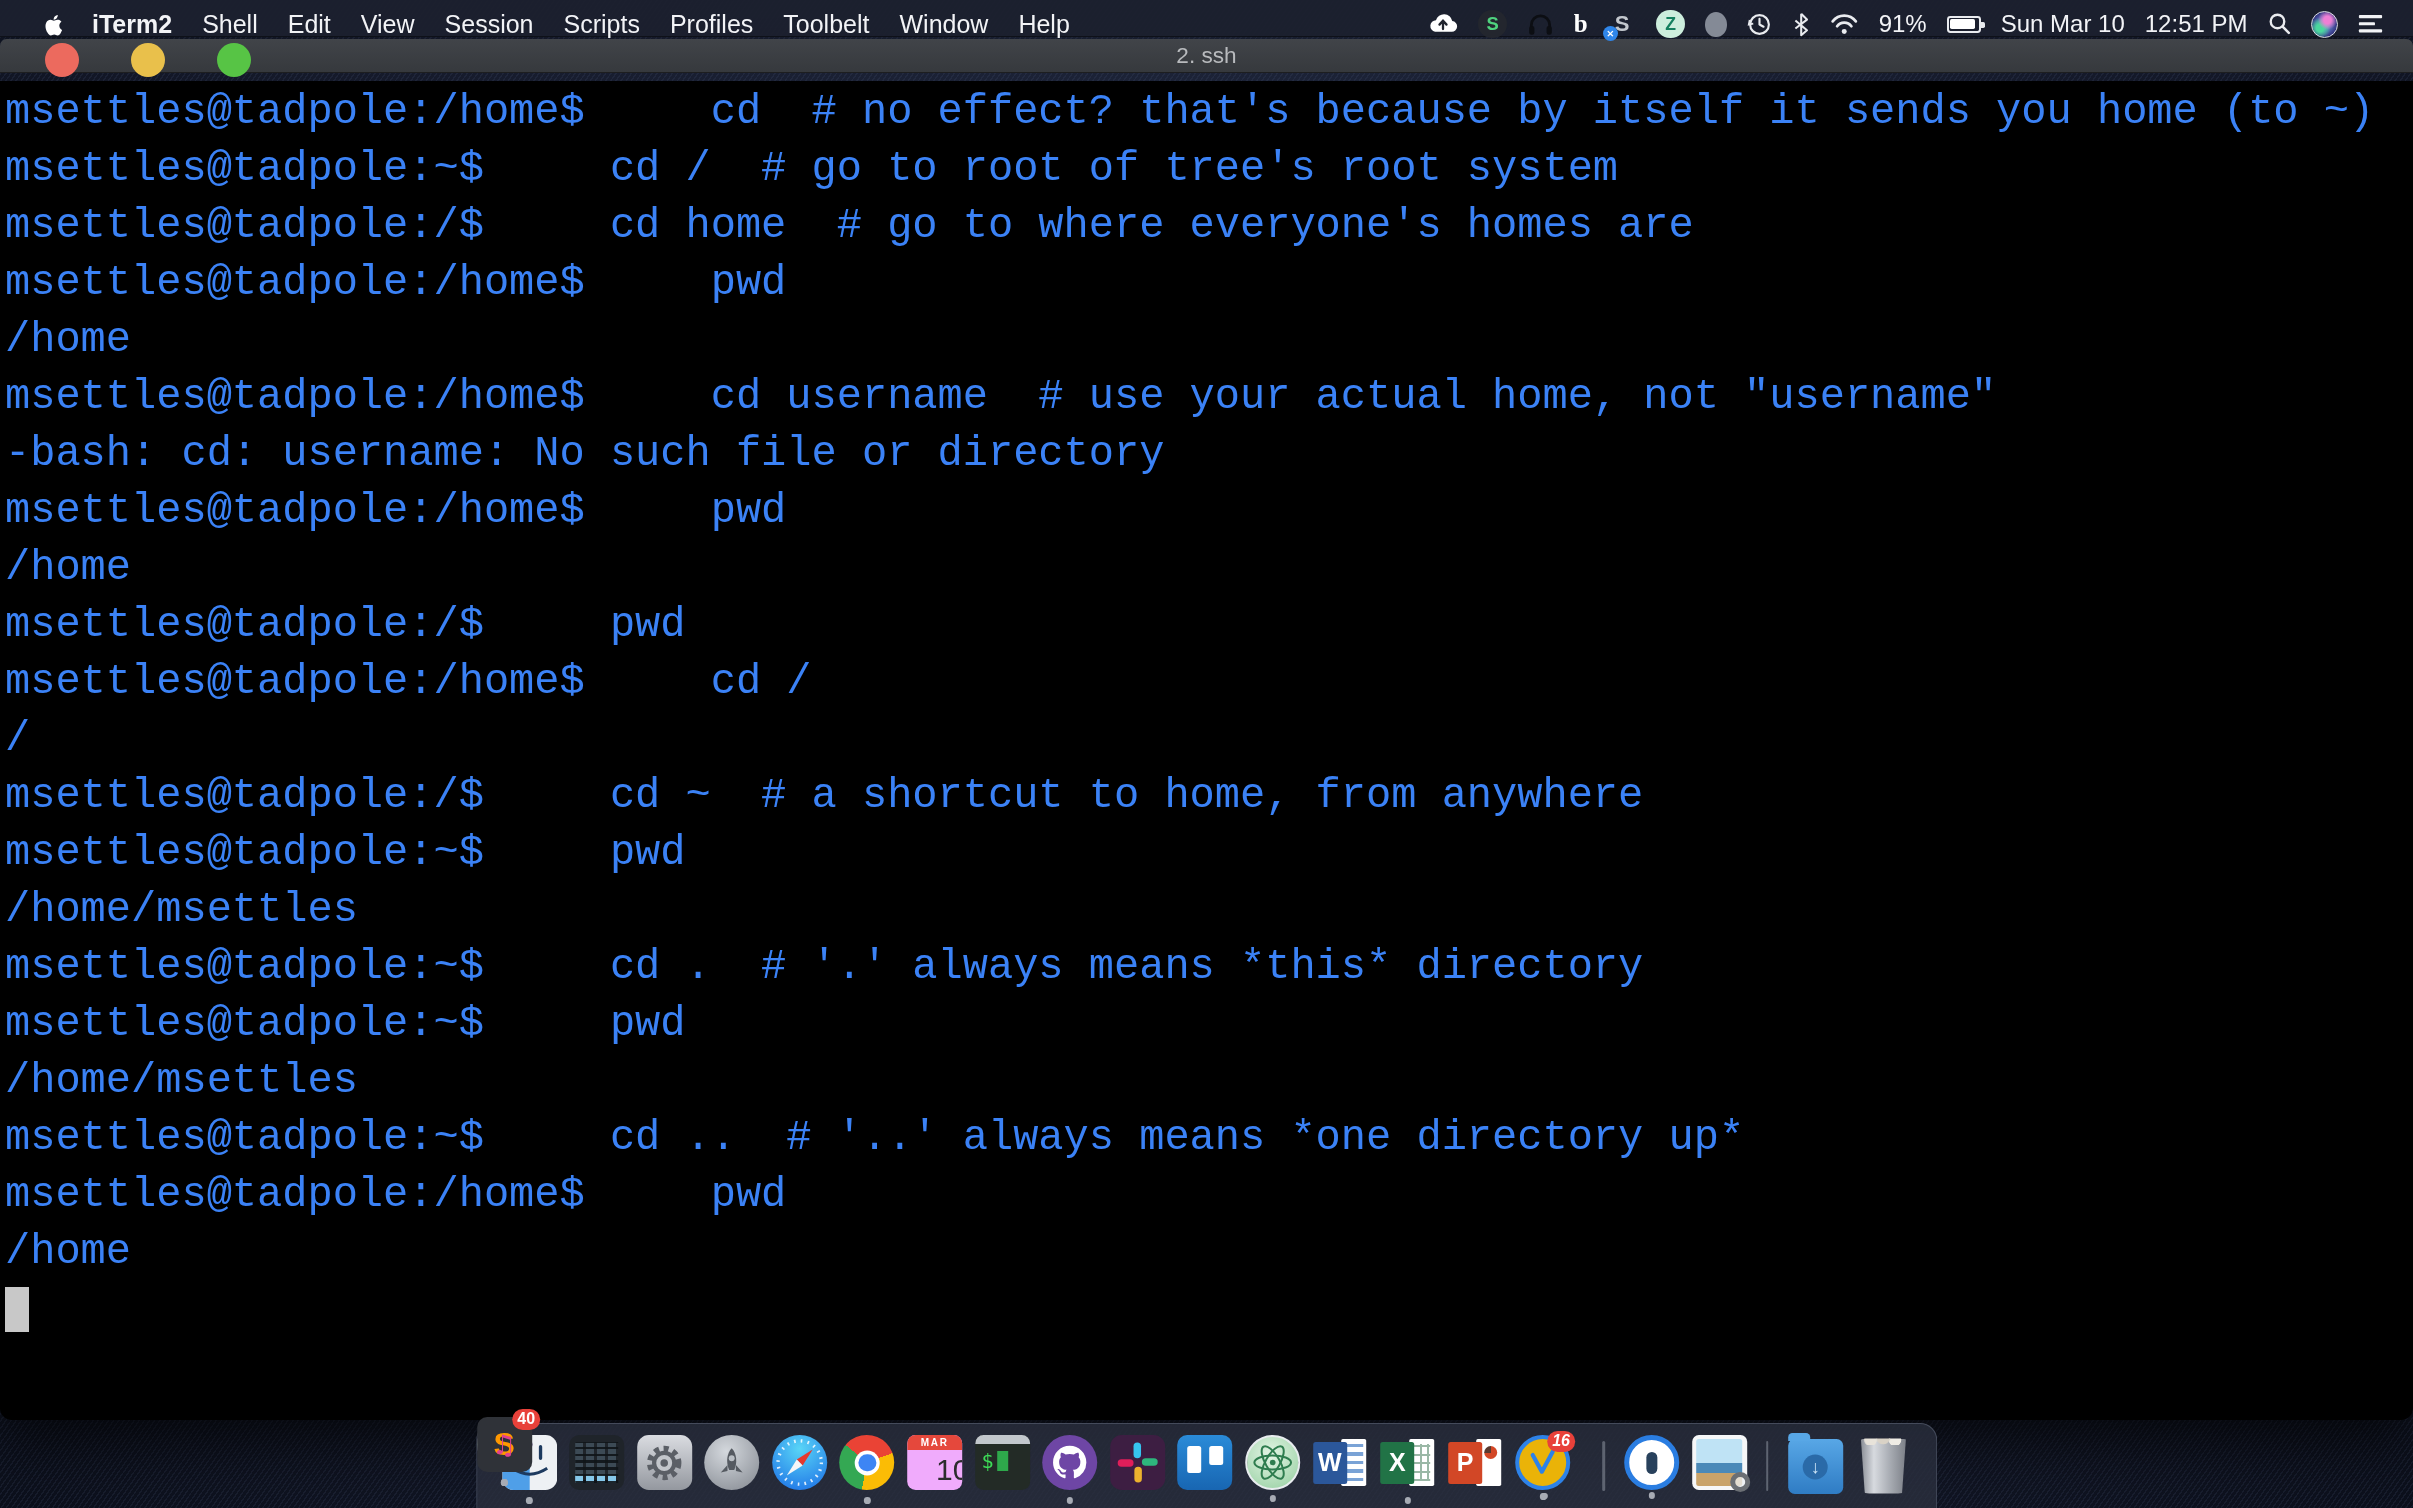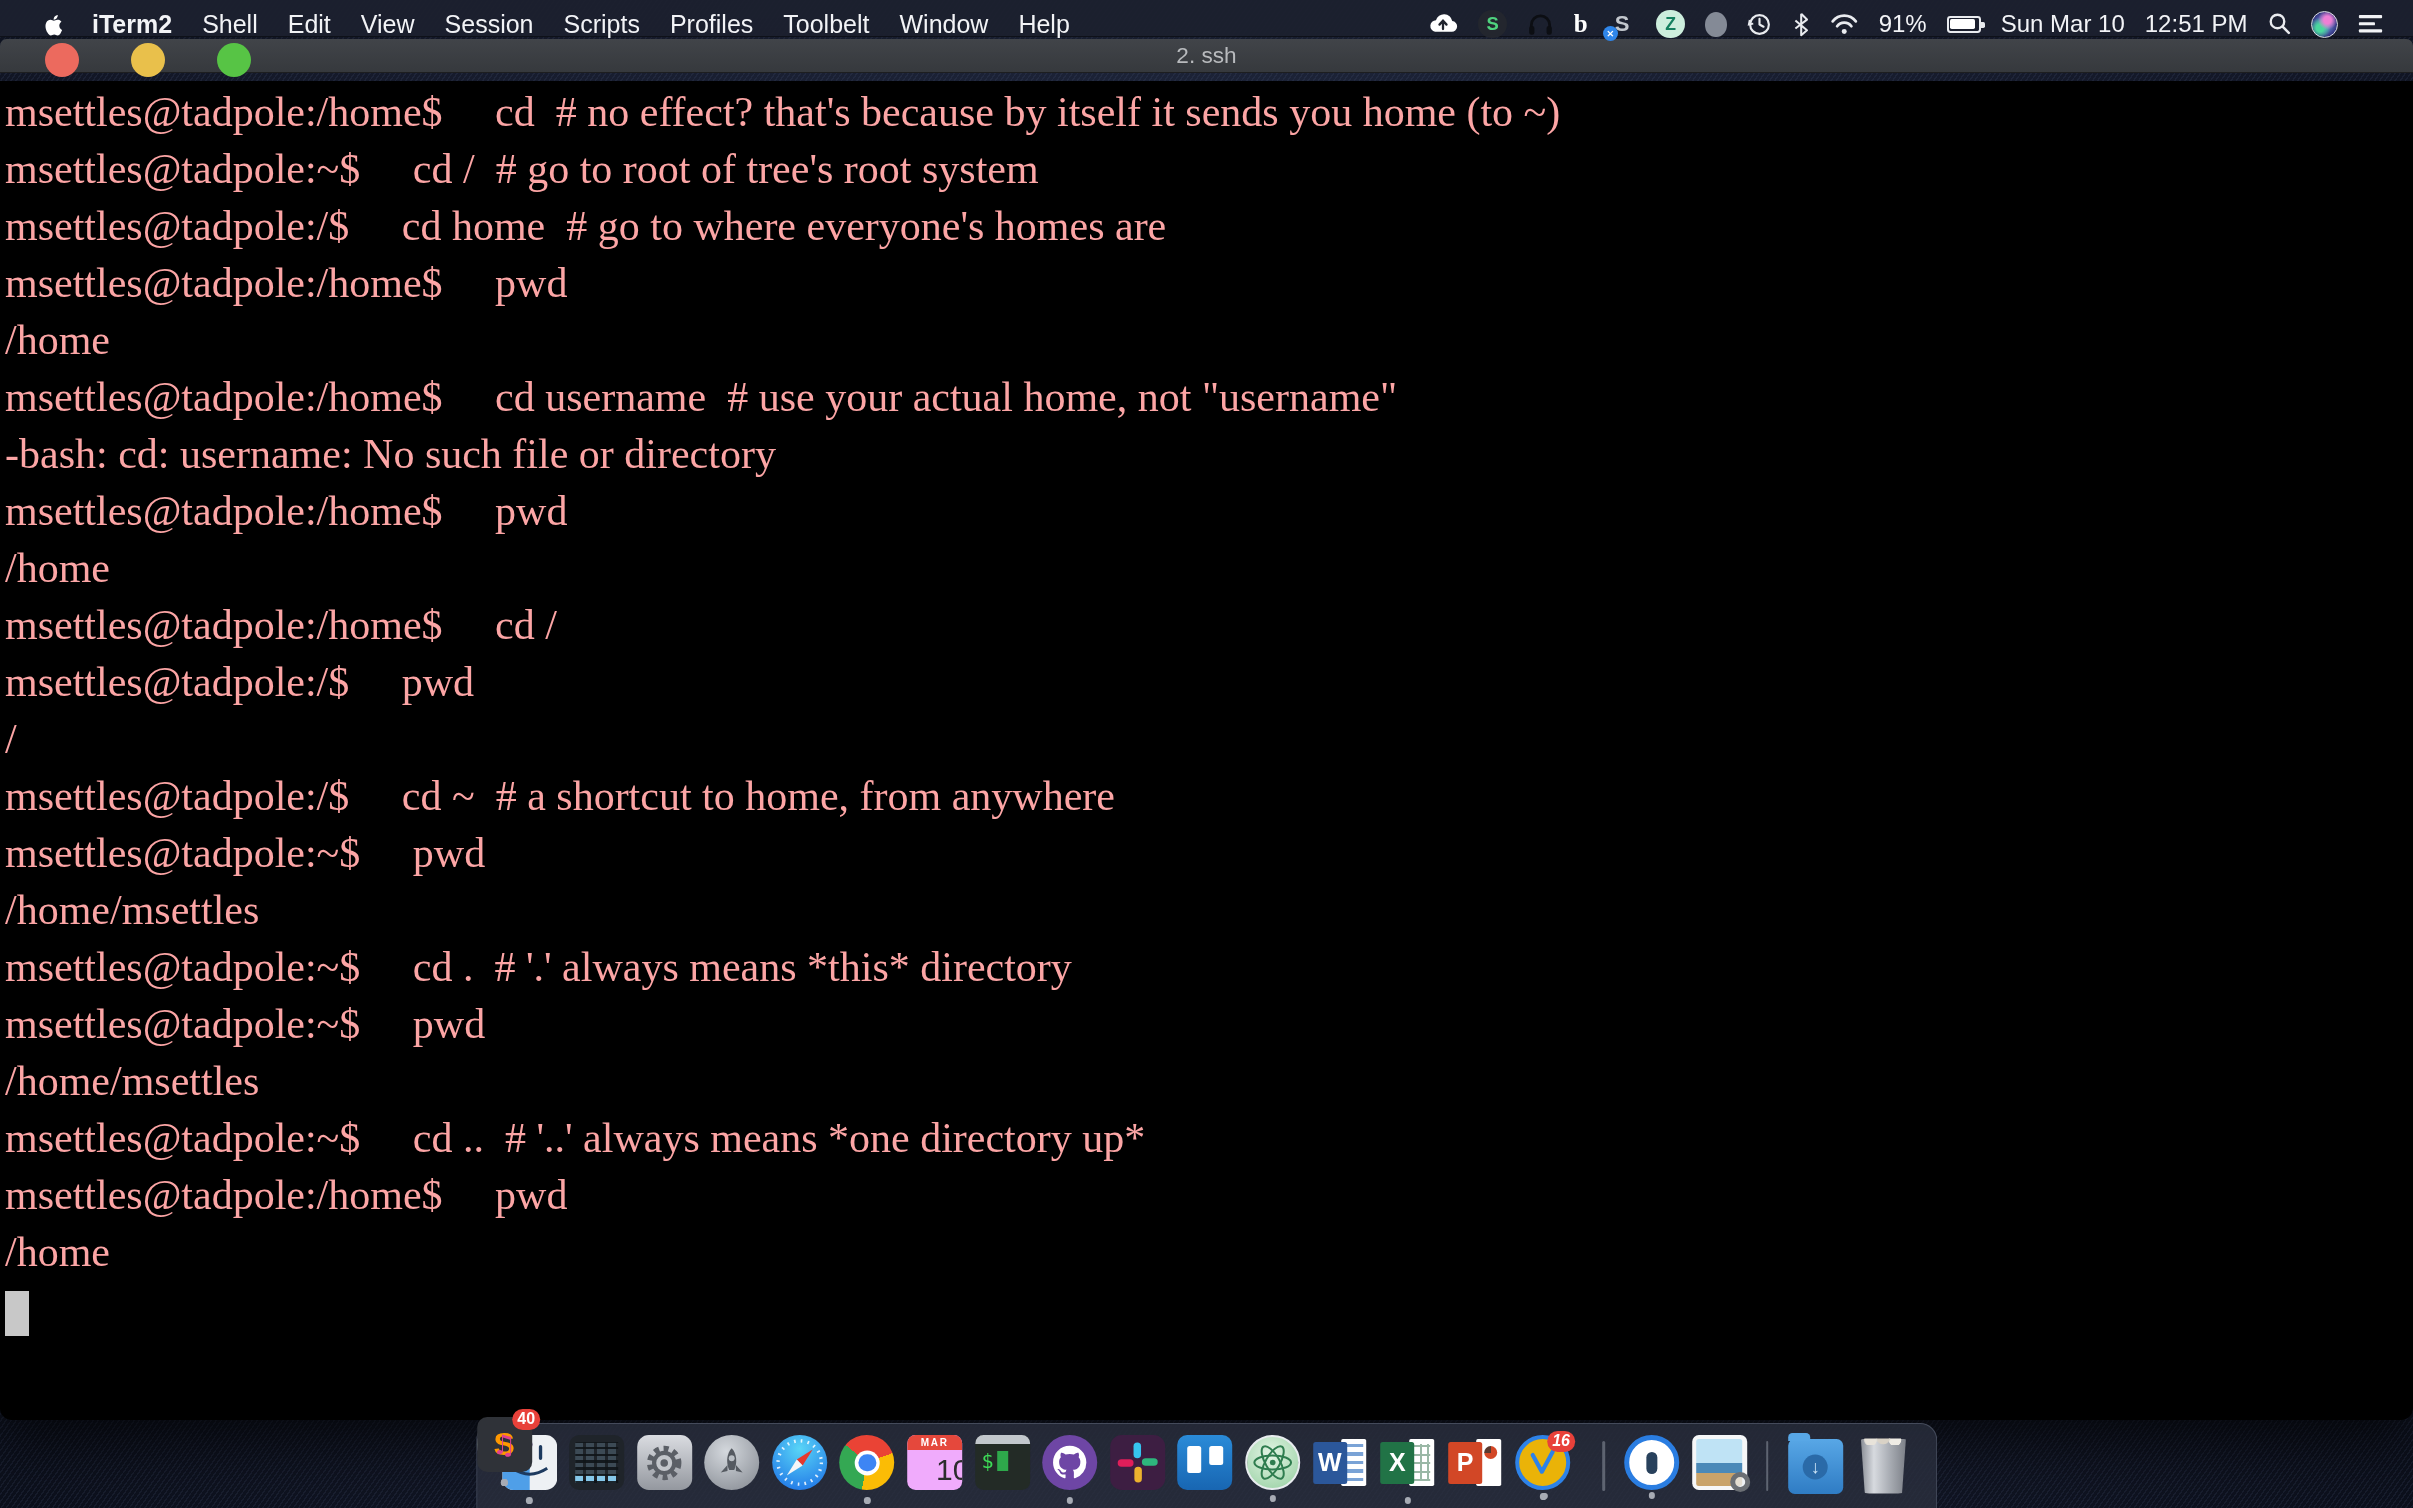--- a/index.html
+++ b/index.html
@@ -63,22 +63,22 @@
   .title { color:#b8babd; font-size:22.6px; }
   .lights { position:absolute; left:45px; top:4.2px; display:flex; gap:52px; }
   .light { width:34px; height:34px; border-radius:50%; }
   .l-red { background:#ec6a5e; } .l-yellow { background:#e9c04b; } .l-green { background:#57c445; }
 
   .termscreen {
     position:absolute; top:42px; left:0; right:0; bottom:0; background:#000;
     padding:3.4px 0 0 5px;
   }
   .tline {
-    font-family:Liberation Serif, serif;
-    font-size:42px; line-height:57px; color:#fca5a5; white-space:pre;
+    font-family:Liberation Mono, monospace;
+    font-size:42px; line-height:57px; color:#3b82f6; white-space:pre;
   }
   .cursor { display:inline-block; width:23.5px; height:45px; background:#c8c8c8; vertical-align:middle; }
 
   
   .dock {
     position:absolute; bottom:0; left:50%; transform:translateX(-50%);
     height:85px; padding:0 25px;
     background:rgba(42,47,62,0.80);
     border:0.8px solid rgba(130,140,160,0.35); border-bottom:none;
     border-radius:17px 17px 0 0;
@@ -275,22 +275,22 @@
   <div class="termscreen">
     <div class="tline">msettles@tadpole:/home$     cd  # no effect? that's because by itself it sends you home (to ~)</div>
     <div class="tline">msettles@tadpole:~$     cd /  # go to root of tree's root system</div>
     <div class="tline">msettles@tadpole:/$     cd home  # go to where everyone's homes are</div>
     <div class="tline">msettles@tadpole:/home$     pwd</div>
     <div class="tline">/home</div>
     <div class="tline">msettles@tadpole:/home$     cd username  # use your actual home, not "username"</div>
     <div class="tline">-bash: cd: username: No such file or directory</div>
     <div class="tline">msettles@tadpole:/home$     pwd</div>
     <div class="tline">/home</div>
+    <div class="tline">msettles@tadpole:/$     pwd</div>
     <div class="tline">msettles@tadpole:/home$     cd /</div>
-    <div class="tline">msettles@tadpole:/$     pwd</div>
     <div class="tline">/</div>
     <div class="tline">msettles@tadpole:/$     cd ~  # a shortcut to home, from anywhere</div>
     <div class="tline">msettles@tadpole:~$     pwd</div>
     <div class="tline">/home/msettles</div>
     <div class="tline">msettles@tadpole:~$     cd .  # '.' always means *this* directory</div>
     <div class="tline">msettles@tadpole:~$     pwd</div>
     <div class="tline">/home/msettles</div>
     <div class="tline">msettles@tadpole:~$     cd ..  # '..' always means *one directory up*</div>
     <div class="tline">msettles@tadpole:/home$     pwd</div>
     <div class="tline">/home</div>

